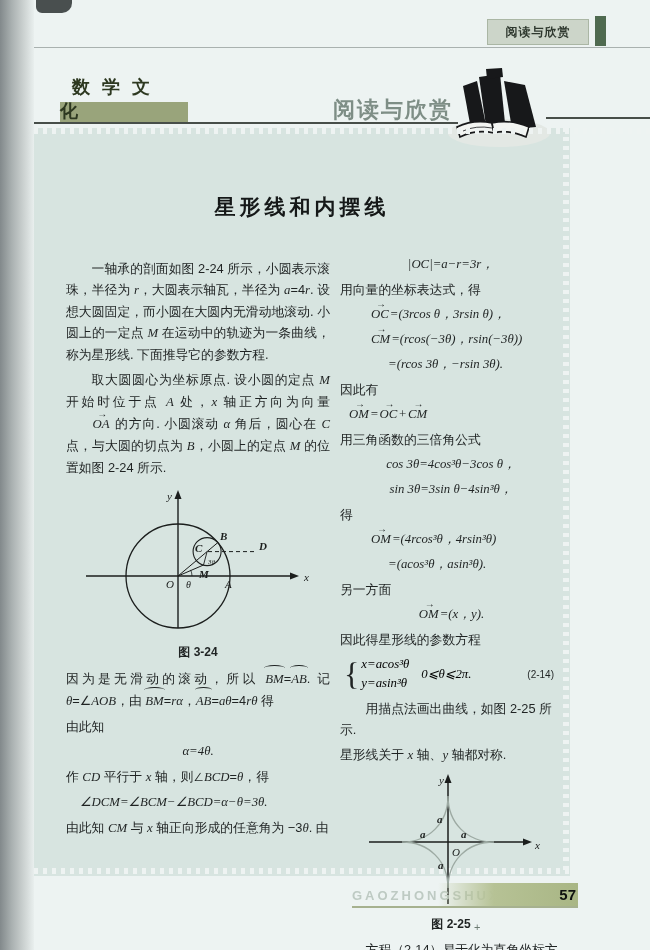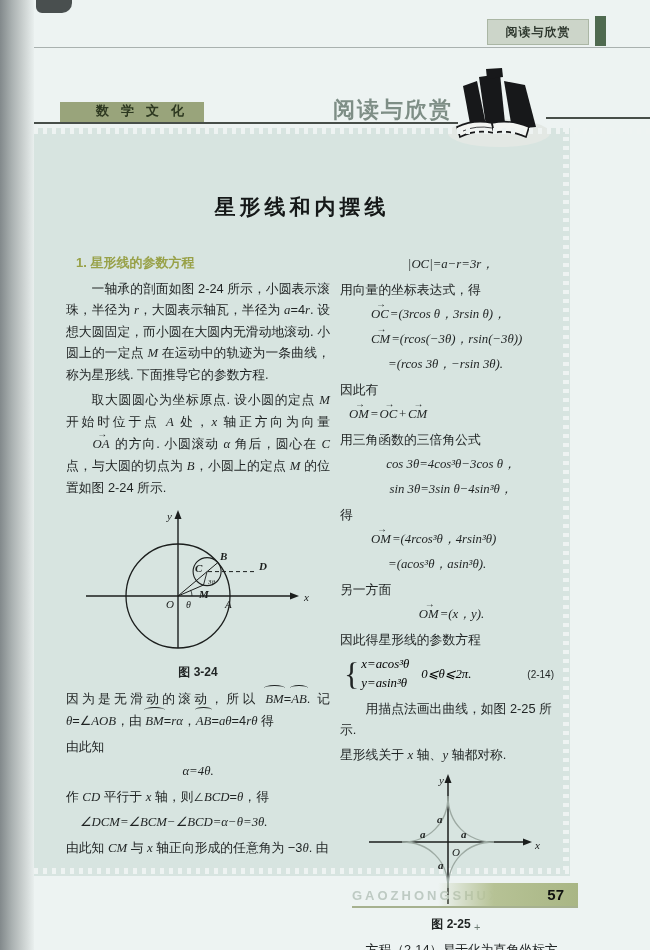--- a/index.html
+++ b/index.html
@@ -15,22 +15,22 @@
 
   
   .tab{left:487px;top:19px;width:100px;height:24px;background:#ccd5c9;border:1px solid #aab6a4;
        display:flex;align-items:center;justify-content:center;
        font-size:12px;font-weight:bold;color:#2e382e;letter-spacing:1px;}
   .tab-bar{left:595px;top:16px;width:11px;height:30px;background:#4f6a50;}
   .top-rule{left:34px;top:47px;width:616px;height:1px;background:#a9b1af;}
 
   
   .badge{left:60px;top:102px;width:128px;height:21px;background:#99a47b;
-         display:flex;align-items:flex-start;justify-content:center;
-         font-size:13px;font-weight:bold;color:#2d3820;letter-spacing:12px;text-indent:12px;padding-left:16px;}
+         display:flex;align-items:flex-end;justify-content:center;
+         font-size:18px;font-weight:bold;color:#2d3820;letter-spacing:12px;text-indent:12px;}
   .hrule1{left:34px;top:122px;width:424px;height:2px;background:#474e49;}
   .hrule2{left:546px;top:117px;width:104px;height:2px;background:#474e49;}
   .htitle{left:333px;top:95px;font-size:22px;font-weight:bold;color:#7e8e86;letter-spacing:2px;}
   .books{left:443px;top:68px;width:112px;height:84px;}
 
   
   .content{left:34px;top:128px;width:536px;height:748px;background:#d7e4e0;}
   .perf-h{height:6px;background:repeating-linear-gradient(90deg,#eef3f2 0 4px,transparent 4px 9px);}
   .perf-top{left:34px;top:128px;width:616px;}
   .perf-bottom{left:34px;top:868px;width:536px;}
@@ -75,21 +75,21 @@
                  color:#1f2323;line-height:38px;margin-right:2px;}
   .system .stack .m{padding-left:0;line-height:19px;}
   .system .cond{font-family:"Liberation Serif",serif;font-style:italic;margin-left:12px;}
   .system .tag{margin-left:auto;margin-right:12px;font-size:10px;color:#1f2323;}
 
   
   .watermark{left:352px;top:888px;font-size:13px;font-weight:bold;color:#becac3;letter-spacing:3px;}
   .pn-bar{left:438px;top:883px;width:140px;height:23px;
           background:linear-gradient(90deg,rgba(172,184,140,0) 0%,#b6c295 40%,#a9b685 100%);
           display:flex;align-items:center;justify-content:flex-end;}
-  .pn-num{font-size:15px;font-weight:bold;color:#101210;padding-right:14px;}
+  .pn-num{font-size:15px;font-weight:bold;color:#101210;padding-right:2px;}
   .pn-line{left:352px;top:906px;width:226px;height:2px;background:#8d9b6d;opacity:.75;}
   .plus{left:474px;top:921px;font-size:11px;color:#6d7b73;}
 </style>
 </head>
 <body>
 
 <div class="page">
 
   <div class="abs content"></div>
 
@@ -120,21 +120,20 @@
     <path d="M20,63 Q33,57 49,60" fill="none" stroke="#17181a" stroke-width="0.8"></path>
   </svg>
 
   <div class="abs perf-h perf-top"></div>
   <div class="abs perf-h perf-bottom"></div>
   <div class="abs perf-right"></div>
 
   <div class="abs article-title">星形线和内摆线</div>
 
   <div class="abs col-left">
-    <div class="section-head">1. 星形线的参数方程</div>
     <p class="para">一轴承的剖面如图 2-24 所示，小圆表示滚珠，半径为 <span class="mvar">r</span>，大圆表示轴瓦，半径为 <span class="mvar">a</span>=4<span class="mvar">r</span>. 设想大圆固定，而小圆在大圆内无滑动地滚动. 小圆上的一定点 <span class="mvar">M</span> 在运动中的轨迹为一条曲线，称为星形线. 下面推导它的参数方程.</p>
     <p class="para">取大圆圆心为坐标原点. 设小圆的定点 <span class="mvar">M</span> 开始时位于点 <span class="mvar">A</span> 处，<span class="mvar">x</span> 轴正方向为向量 <span class="vec">OA</span> 的方向. 小圆滚动 <span class="mvar">α</span> 角后，圆心在 <span class="mvar">C</span> 点，与大圆的切点为 <span class="mvar">B</span>，小圆上的定点 <span class="mvar">M</span> 的位置如图 2-24 所示.</p>
 
     <div class="fig fig24">
       <svg width="240" height="150" viewBox="0 0 240 150">
 
         <line x1="8" y1="92" x2="212" y2="92" stroke="#1b1e1d" stroke-width="1.4"></line>
         <polygon points="212,88.5 221,92 212,95.5" fill="#1b1e1d"></polygon>
         <line x1="100" y1="144" x2="100" y2="14" stroke="#1b1e1d" stroke-width="1.4"></line>
         <polygon points="96.5,15 100,6 103.5,15" fill="#1b1e1d"></polygon>

